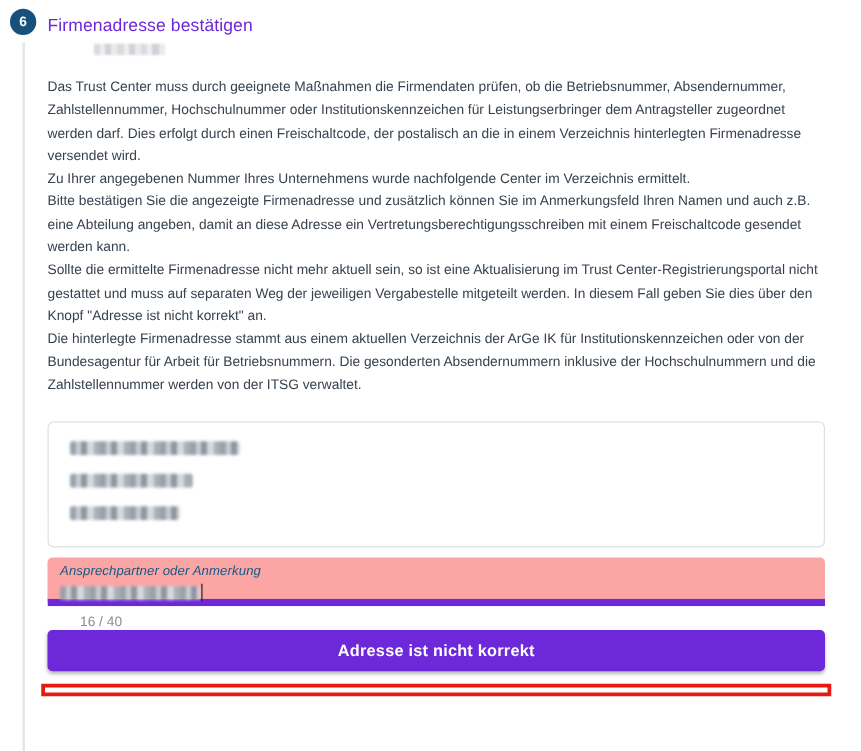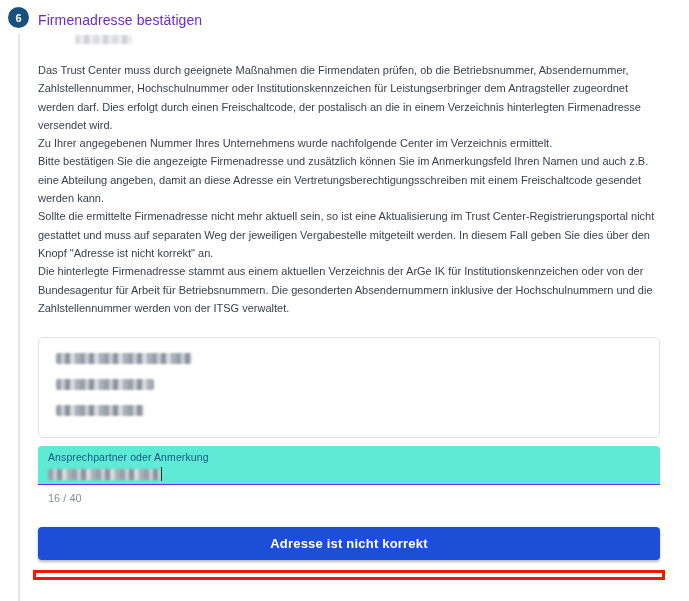--- a/index.html
+++ b/index.html
@@ -22,32 +22,32 @@
               background:repeating-linear-gradient(90deg,#d9dbde 0 5px,#eceef0 5px 9px,#cfd2d6 9px 14px,#e8eaec 14px 19px);
               filter:blur(1px); border-radius:2px; }
 
   .paragraphs { margin-top:17px; font-size:11px; line-height:18.3px; color:#37424e; }
 
   .address-box { margin-top:20px; height:101px; border:1px solid #e0e0e0; border-radius:5px;
                  background:#ffffff; padding:15px 17px 0 17px; }
   .addr-line { height:11px; margin-bottom:15px; }
   .addr-1 { width:136px; } .addr-2 { width:98px; } .addr-3 { width:88px; }
 
-  .field { margin-top:8px; background:#5eead4; border-bottom:1px solid #6d28d9;
-           border-radius:4px 4px 0 0; padding:5px 0 6px 10px; height:39px; cursor:text; }
+  .field { margin-top:8px; background:#fca5a5; border-bottom:6px solid #6d28d9;
+           border-radius:4px 4px 0 0; padding:5px 0 6px 10px; height:39px; cursor:text;font-style:italic; }
   .field-label { font-size:10.5px; color:#135a86; letter-spacing:0.1px; }
   .field-value-row { margin-top:4px; display:flex; align-items:center; }
   .value-redacted { width:112px; height:11px; }
   .cursor { width:1px; height:14px; background:#1b1b1b; margin-left:1px; }
-  .counter { margin-top:7px; margin-left:10px; font-size:11px; color:#8a8f94; }
+  .counter { margin-top:7px; margin-left:26px; font-size:11px; color:#8a8f94; }
 
   .btn { width:100%; height:33px; border:none; border-radius:4px; color:#ffffff;
          font-family:"Liberation Sans", sans-serif; font-size:13px; font-weight:bold;
          letter-spacing:0.2px; cursor:pointer; box-shadow:0 2px 3px rgba(0,0,0,0.28); }
-  .btn-red  { margin-top:23px; background:#1d4ed8; }
+  .btn-red  { margin-top:0; background:#6d28d9; }
   .annotation { margin:10px -5px 0 -5px; border:3px solid #e8190f; padding:2px 2px; }
 </style>
 </head>
 <body>
 
 <div class="page">
 
   <div class="step-line"></div>
   <div class="step-badge">
     <span>6</span>

